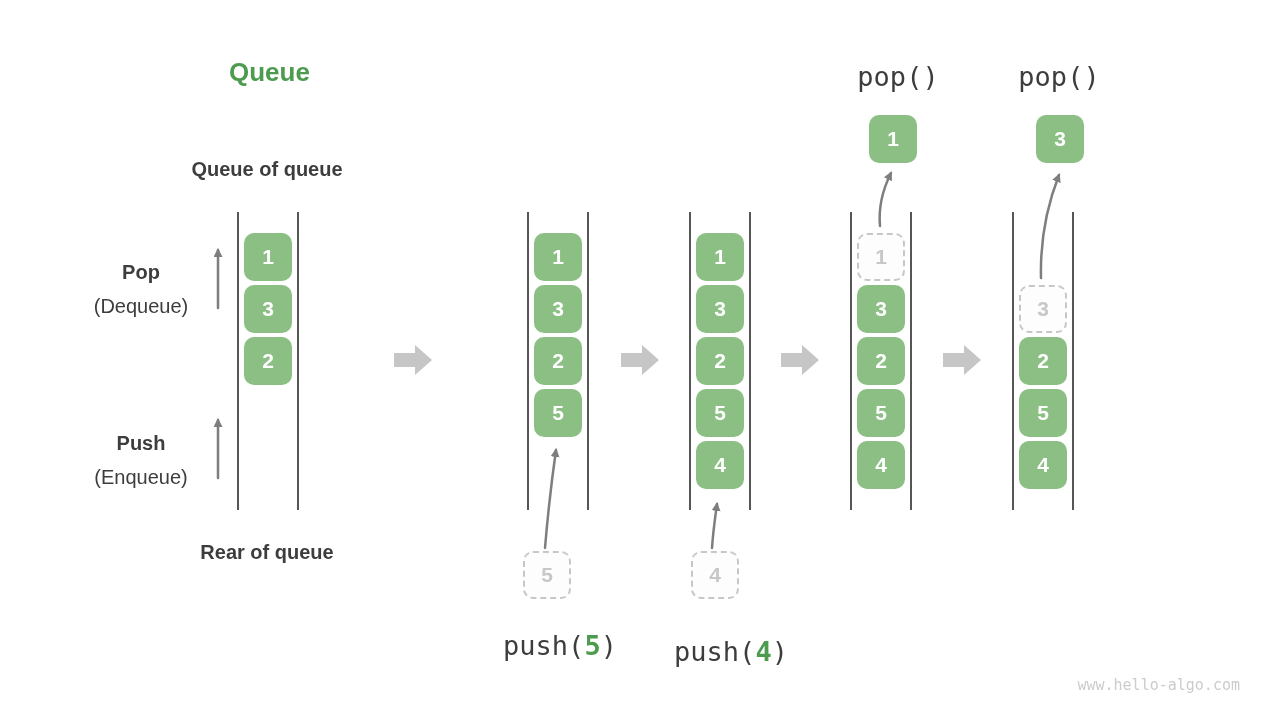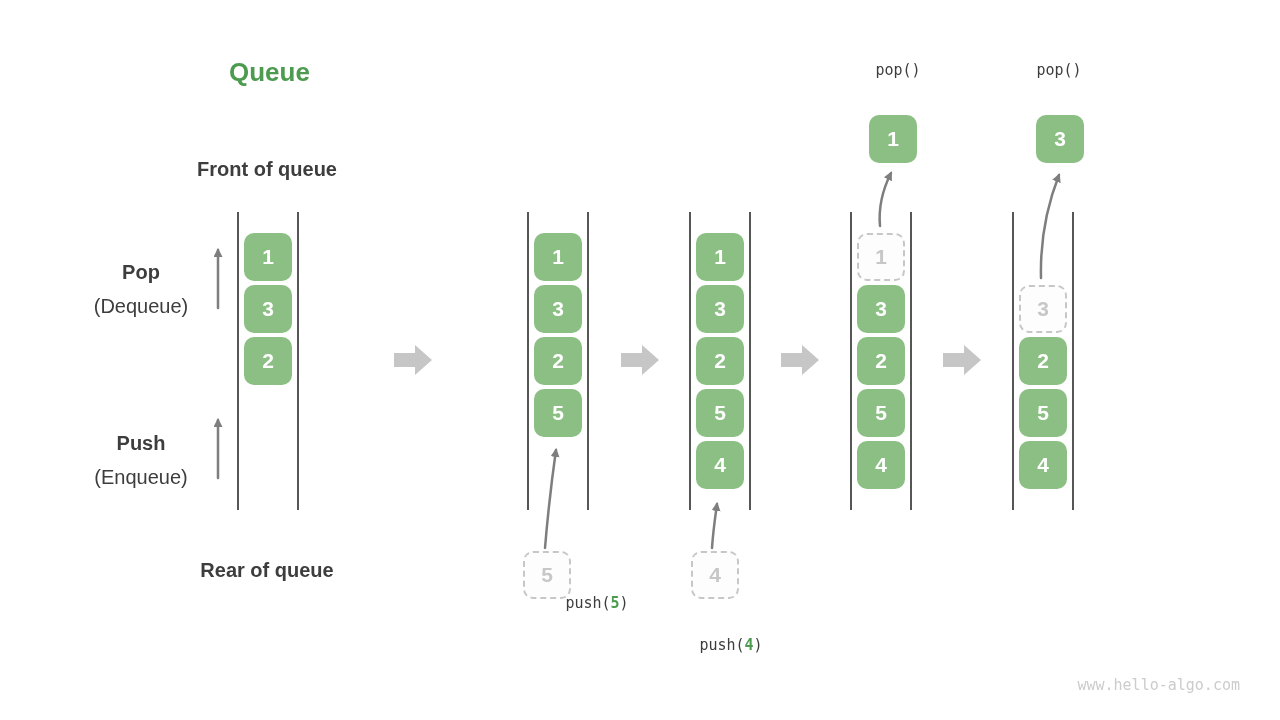--- a/index.html
+++ b/index.html
@@ -35,21 +35,21 @@
   }
   .qbox.solid{background:var(--box-green);color:#ffffff;}
   .qbox.dashed{background:#fdfdfd;border:2px dashed var(--dashed-gray);color:#c7c7c7;}
   .popped{position:absolute;width:48px;height:48px;border-radius:10px;background:var(--box-green);
     color:#fff;display:flex;align-items:center;justify-content:center;font-size:21px;font-weight:700;}
   .staged{position:absolute;width:48px;height:48px;box-sizing:border-box;border-radius:10px;
     background:#fdfdfd;border:2px dashed var(--dashed-gray);color:#c7c7c7;
     display:flex;align-items:center;justify-content:center;font-size:21px;font-weight:700;}
   .op-label{
     position:absolute;transform:translateX(-50%);white-space:nowrap;
-    font-family:"DejaVu Sans Mono",monospace;font-size:15px;color:var(--text-dark);
+    font-family:"DejaVu Sans Mono",monospace;font-size:27px;color:var(--text-dark);
   }
   .op-label .arg{color:var(--accent-green);font-weight:700;}
   .arrow-layer{position:absolute;left:0;top:0;pointer-events:none;}
   .watermark{
     position:absolute;right:40px;top:676px;
     font-family:"DejaVu Sans Mono",monospace;font-size:15px;color:var(--watermark-gray);text-align:center;
   }
 </style>
 </head>
 <body>
@@ -72,26 +72,26 @@
     </g>
     <g id="block-arrows" style="fill:var(--block-arrow)">
         <polygon points="394,353 415,353 415,345 432,360 415,375 415,367 394,367"></polygon>
         <polygon points="621,353 642,353 642,345 659,360 642,375 642,367 621,367"></polygon>
         <polygon points="781,353 802,353 802,345 819,360 802,375 802,367 781,367"></polygon>
         <polygon points="943,353 964,353 964,345 981,360 964,375 964,367 943,367"></polygon>
       </g>
   </svg>
 
   <div class="title">Queue</div>
-  <div class="side-label bold" style="left:267px;top:158px;">Front of queue</div>
+  <div class="side-label bold" style="left:267px;top:158px;">Queue of queue</div>
   <div class="side-label bold" style="left:141px;top:261px;">Pop</div>
   <div class="side-label" style="left:141px;top:295px;">(Dequeue)</div>
   <div class="side-label bold" style="left:141px;top:432px;">Push</div>
   <div class="side-label" style="left:141px;top:466px;">(Enqueue)</div>
-  <div class="side-label bold" style="left:267px;top:559px;">Rear of queue</div>
+  <div class="side-label bold" style="left:267px;top:541px;">Rear of queue</div>
 
   <div id="states-layer">
       <div class="col" style="left: 238px;">
         <div class="vline l"></div>
         <div class="vline r"></div>
         <div class="qbox solid" style="top: 21px;">1</div>
         <div class="qbox solid" style="top: 73px;">3</div>
         <div class="qbox solid" style="top: 125px;">2</div>
       </div>
       <div class="col" style="left: 528px;">
@@ -130,17 +130,17 @@
       </div>
     </div>
 
   <div class="op-label" style="left:898px;top:61px;">pop()</div>
   <div class="op-label" style="left:1059px;top:61px;">pop()</div>
   <div class="popped" style="left:869px;top:115px;">1</div>
   <div class="popped" style="left:1036px;top:115px;">3</div>
 
   <div class="staged" style="left:523px;top:551px;">5</div>
   <div class="staged" style="left:691px;top:551px;">4</div>
-  <div class="op-label" style="left:560px;top:594px;margin-left:37px;"><span>push(</span><span class="arg">5</span><span>)</span></div>
+  <div class="op-label" style="left:560px;top:630px;"><span>push(</span><span class="arg">5</span><span>)</span></div>
   <div class="op-label" style="left:731px;top:630px;margin-top:6px;"><span>push(</span><span class="arg">4</span><span>)</span></div>
 
   <div class="watermark">www.hello-algo.com</div>
 </div>
 
 </body></html>

